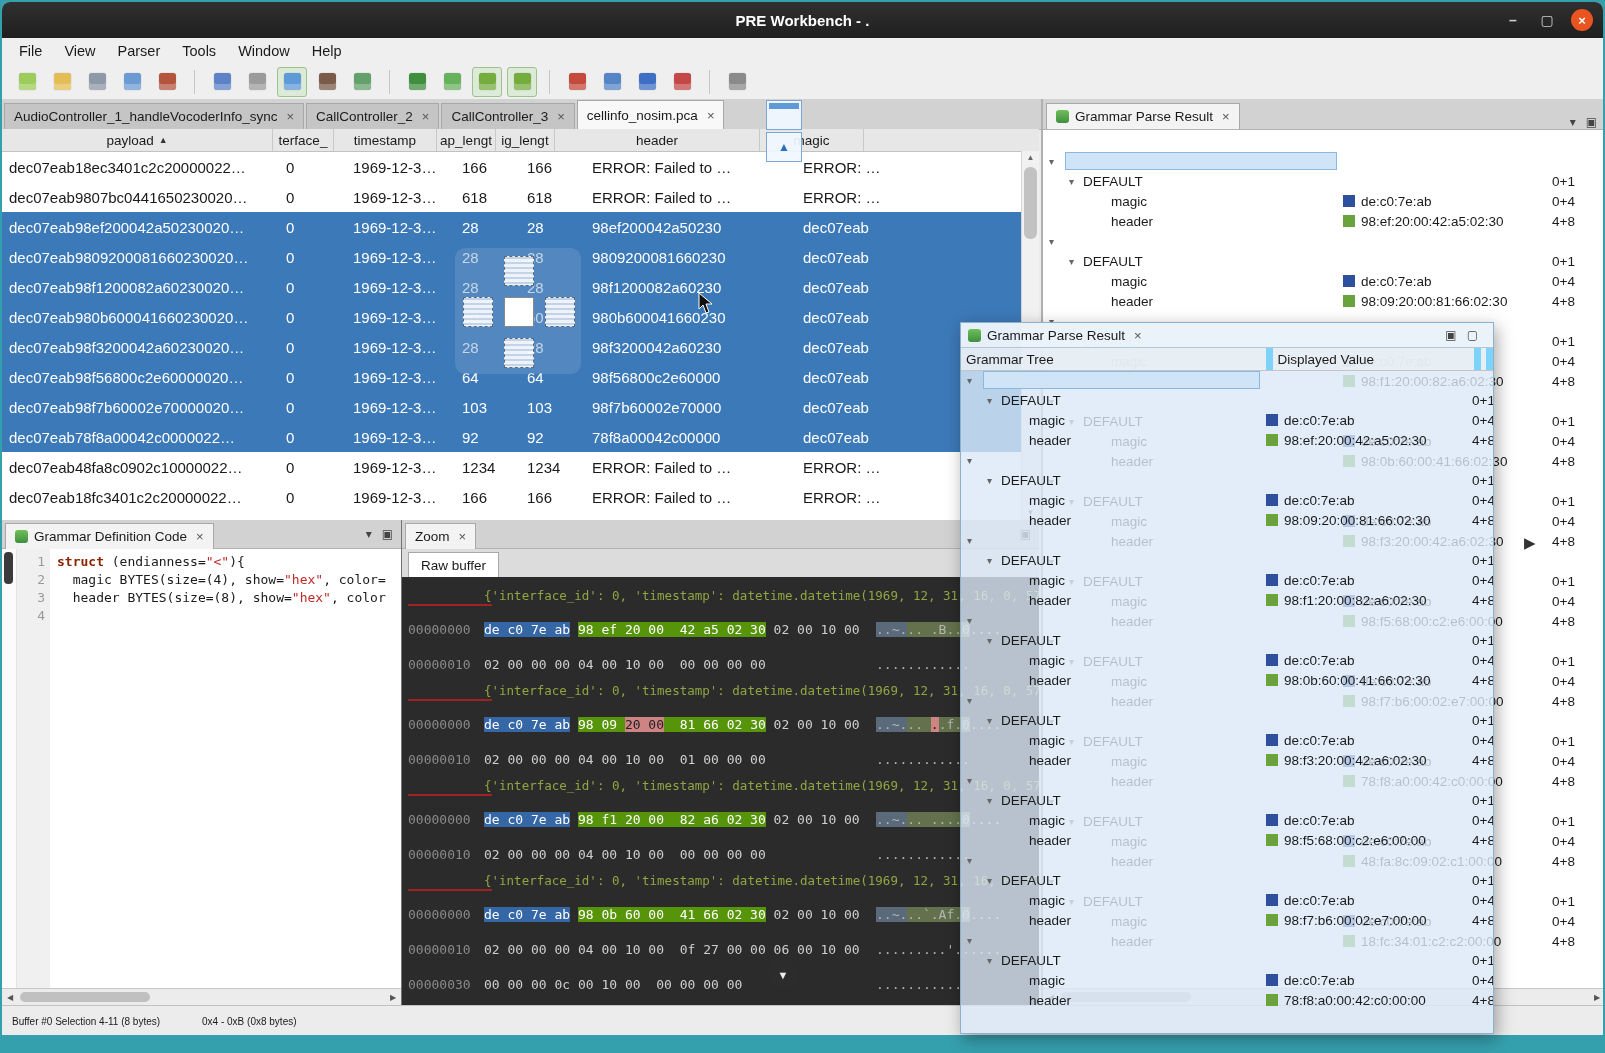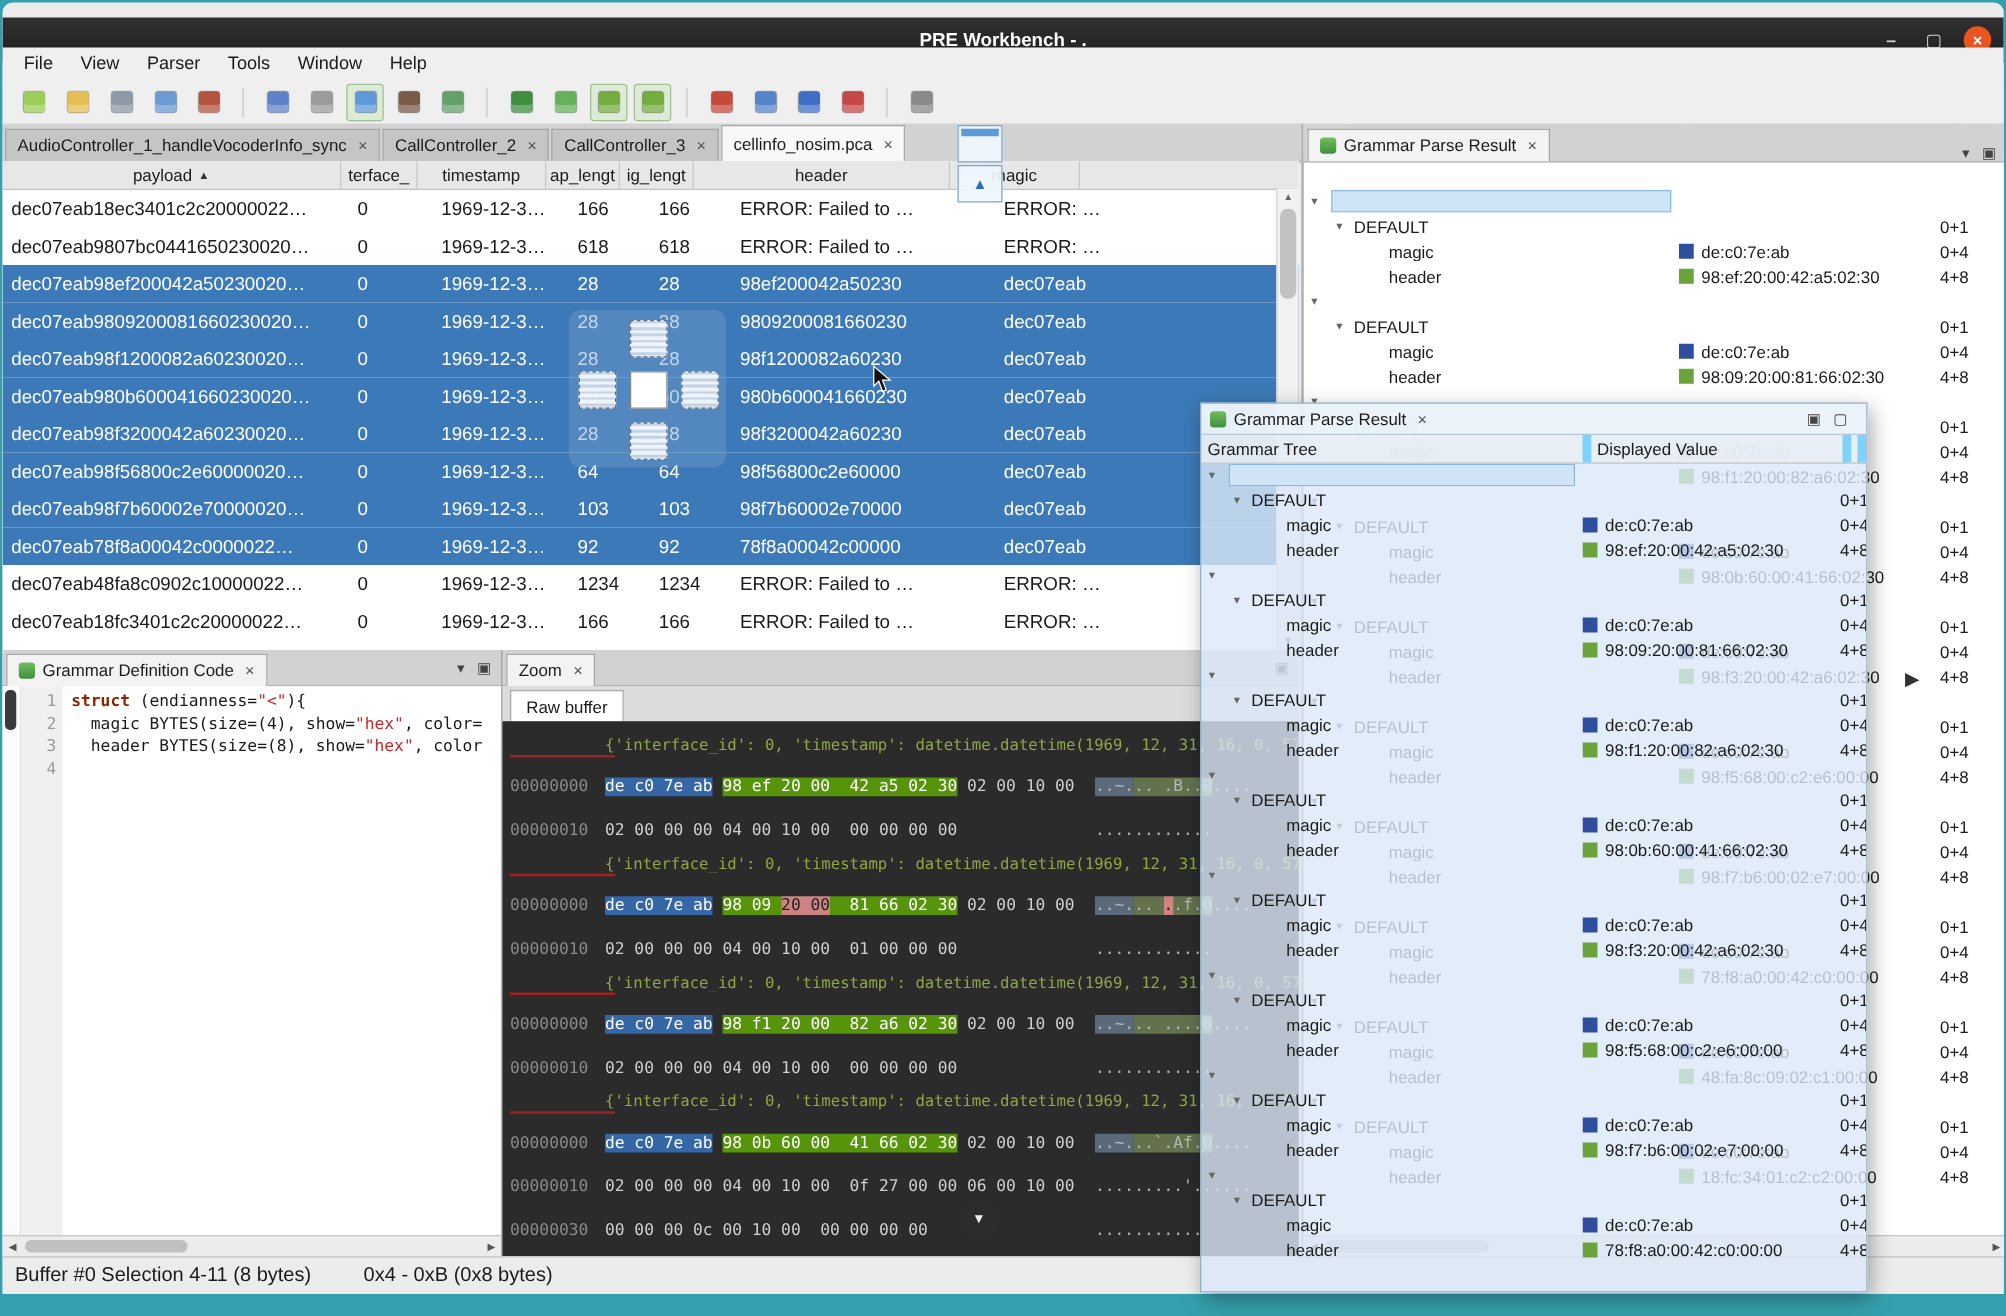--- a/index.html
+++ b/index.html
@@ -1,21 +1,21 @@
 <!DOCTYPE html>
 <html><head>
 <meta charset="utf-8">
 <style>
   html,body{margin:0;padding:0;}
   body{width:1605px;height:1053px;position:relative;overflow:hidden;background:#35a0ad;
        font-family:"Liberation Sans","DejaVu Sans",sans-serif;color:#1a1a1a;}
   .appwin{position:absolute;left:2px;top:2px;width:1601px;height:1033px;background:#ececec;
           border-radius:8px 8px 0 0;overflow:hidden;}
   
-  .titlebar{position:absolute;left:0;top:12px;right:0;height:36px;background:linear-gradient(#303030,#1f1f1f);
+  .titlebar{position:absolute;left:0;top:0;right:0;height:36px;background:linear-gradient(#303030,#1f1f1f);
             display:flex;align-items:center;justify-content:center;color:#fff;font-weight:bold;font-size:15px;}
   .winctls{position:absolute;right:10px;top:0;height:36px;display:flex;align-items:center;gap:14px;}
   .wbtn{color:#cfcfcf;font-size:14px;width:20px;text-align:center;cursor:default;}
   .wclose{width:22px;height:22px;border-radius:50%;background:#e95420;color:#fff;display:flex;
           align-items:center;justify-content:center;font-size:13px;}
   
   .menubar{position:absolute;left:0;top:36px;right:0;height:26px;background:#efefef;display:flex;
            align-items:center;padding-left:6px;font-size:14.5px;border-bottom:1px solid #e0e0e0;}
   .menu-item{padding:3px 11px;}
   .toolbar{position:absolute;left:0;top:62px;right:0;height:35px;background:#efefef;display:flex;
@@ -106,21 +106,21 @@
   .floatwin{position:absolute;left:960px;top:322px;width:532px;height:710px;background:rgba(219,233,247,0.8);
             border:1px solid #8fb0c8;box-shadow:3px 5px 16px rgba(0,0,0,.35);z-index:50;overflow:hidden;}
   .fw-title{height:24px;display:flex;align-items:center;background:rgba(236,243,250,0.9);
             border-bottom:1px solid #b5c6d6;font-size:13.5px;padding:0 7px;}
   .fw-cols{background:rgba(231,237,243,0.85);}
   .floatwin .rc0{width:305px;}.floatwin .rc1{width:200px;}.floatwin .rc2{flex:1;}
   .fw-tree{position:absolute;left:0;right:0;top:47px;bottom:0;overflow:hidden;font-size:13.5px;}
   .floatwin .t-tree{width:305px;}.floatwin .t-val{width:200px;}
   
   .statusbar{position:absolute;left:0;right:0;top:1003px;height:30px;background:#ececec;border-top:1px solid #c2c2c2;
-             display:flex;align-items:center;font-size:16px;}
+             display:flex;align-items:center;font-size:10px;}
   .statusbar .sl{margin-left:10px;}
   .statusbar .sr{margin-left:42px;}
   
   .dockwrap{position:absolute;left:455px;top:248px;width:126px;height:126px;z-index:40;}
   .dockbg{position:absolute;inset:0;background:rgba(115,155,200,.42);border-radius:10px;}
   .dsq{position:absolute;width:28px;height:28px;border:1px dashed #5a6b7d;
        background-color:rgba(250,252,255,.92);
        background-image:repeating-linear-gradient(180deg,rgba(120,150,190,.35) 0 2px,transparent 2px 5px);}
   .dsq.center{background:#fff;border:1px solid #888;}
   .dockhint{position:absolute;width:34px;height:28px;z-index:40;background:rgba(240,247,255,.92);

